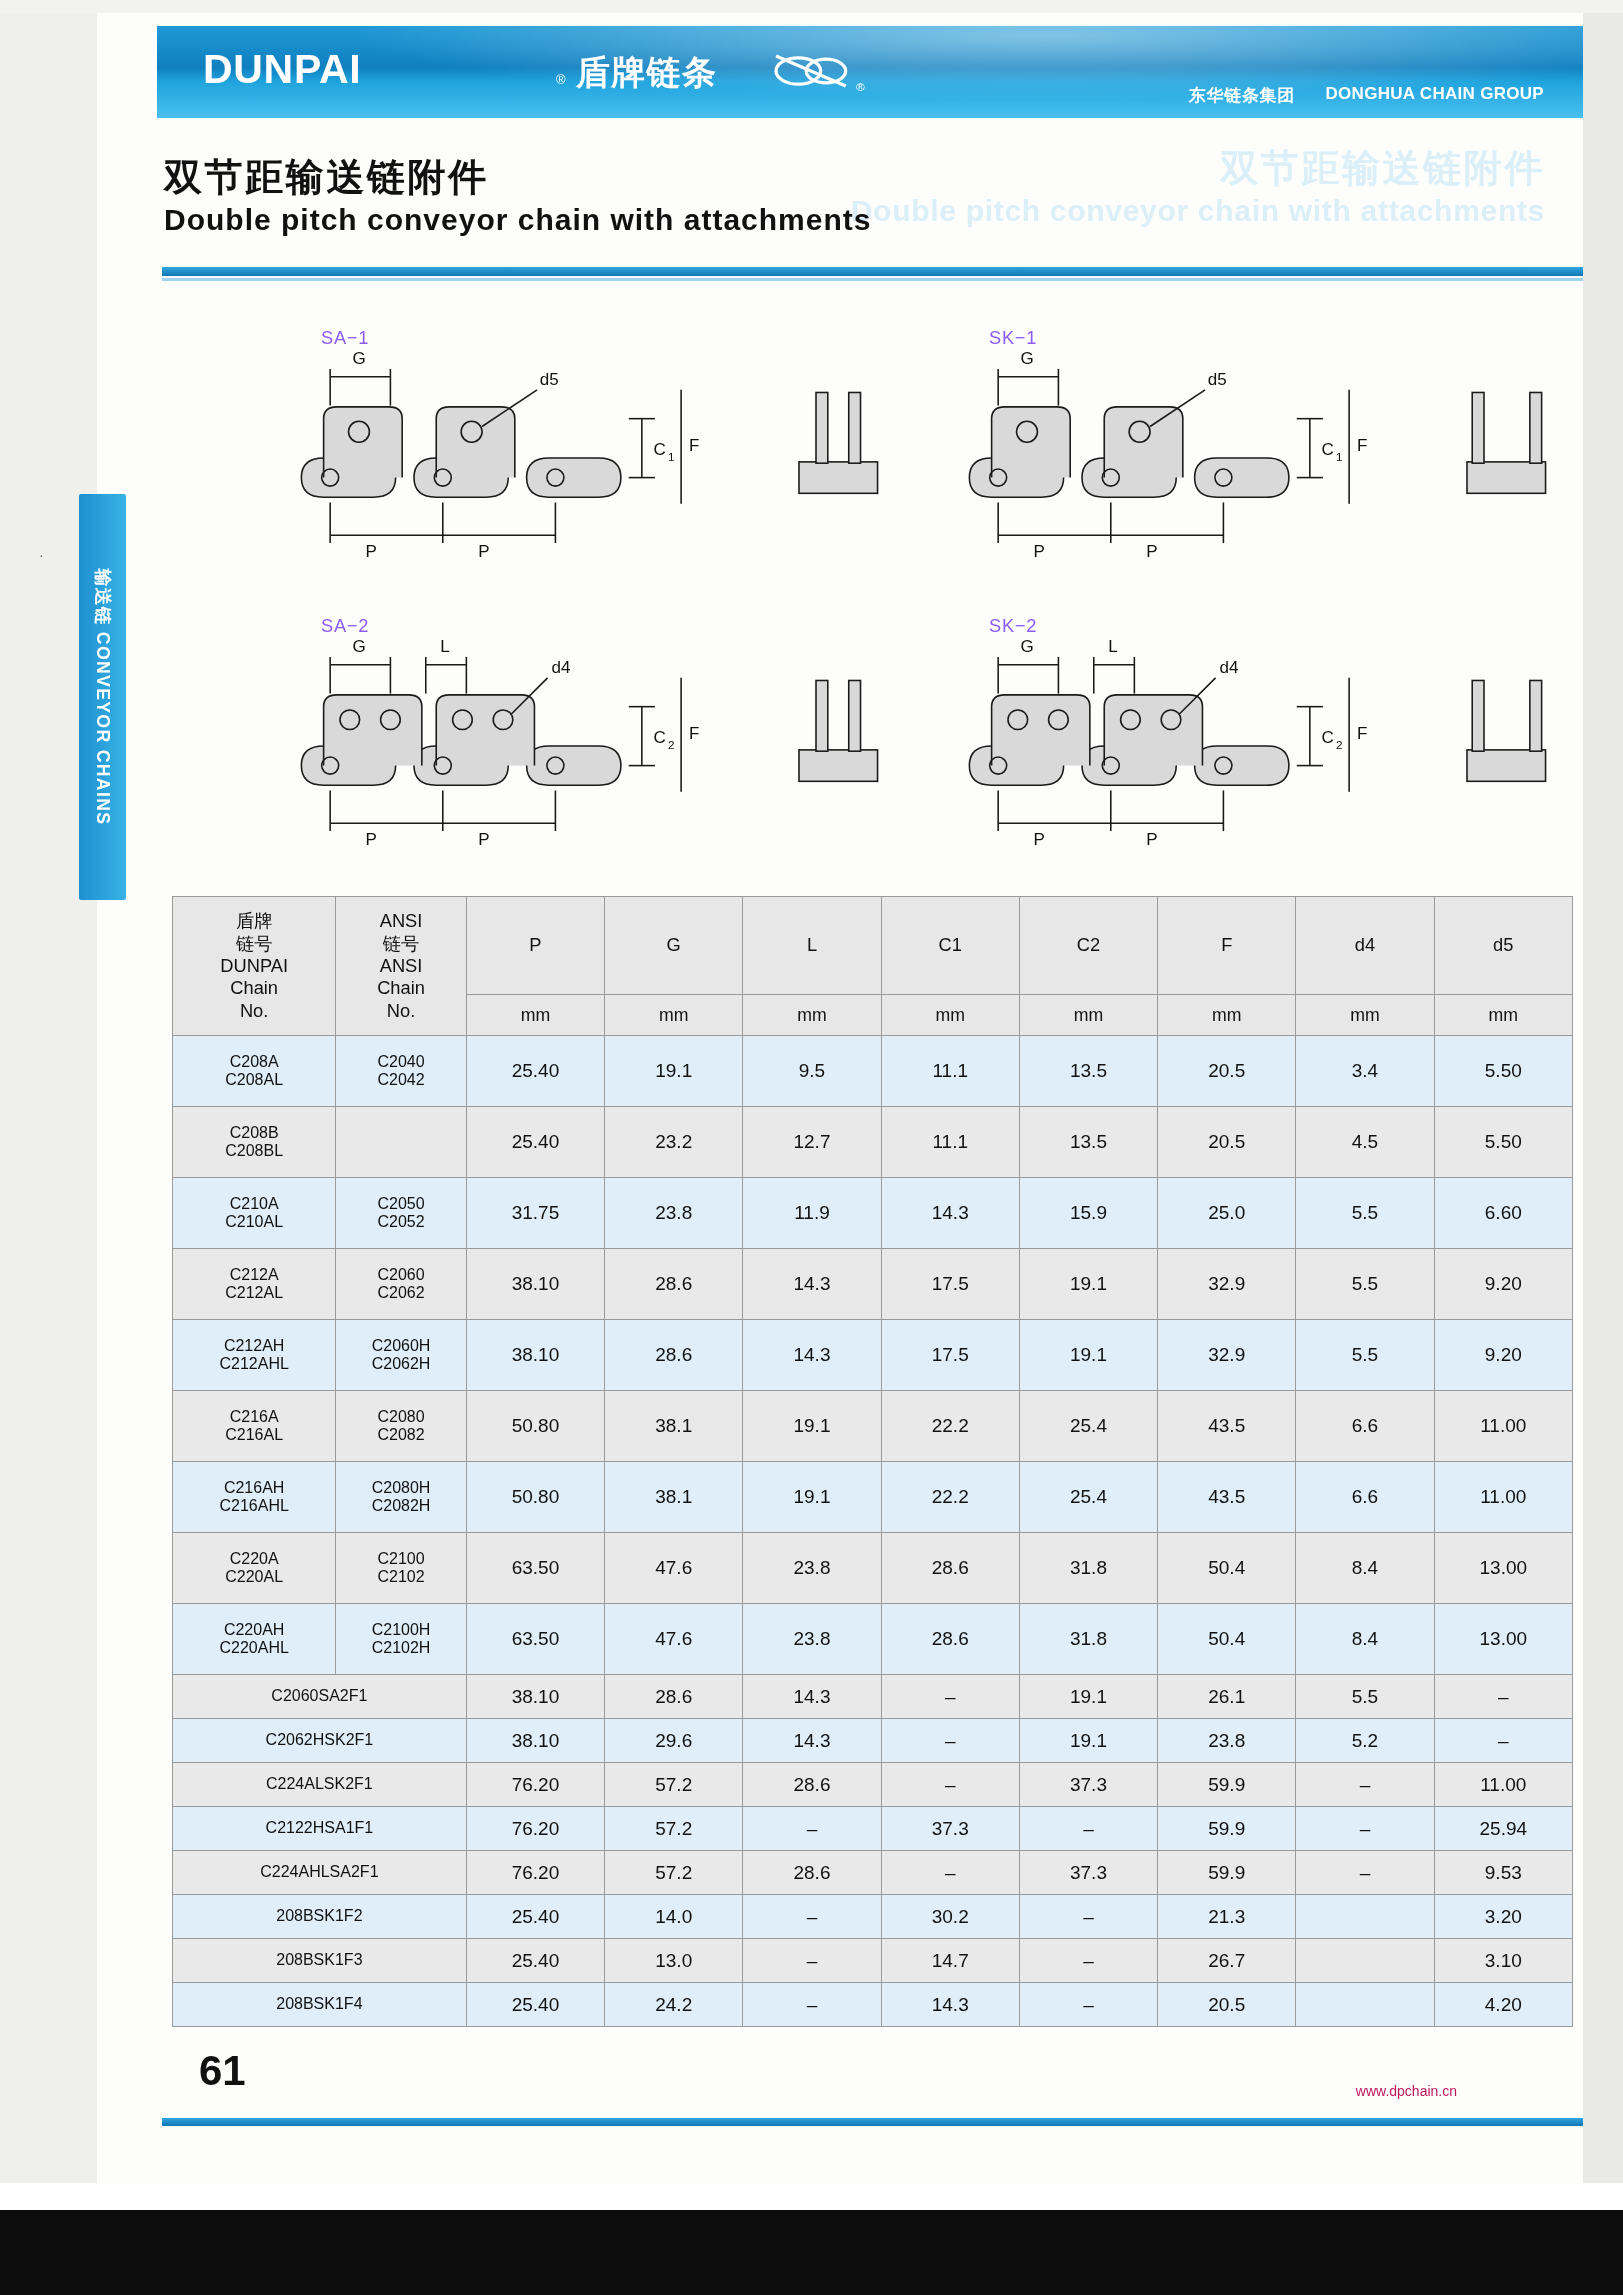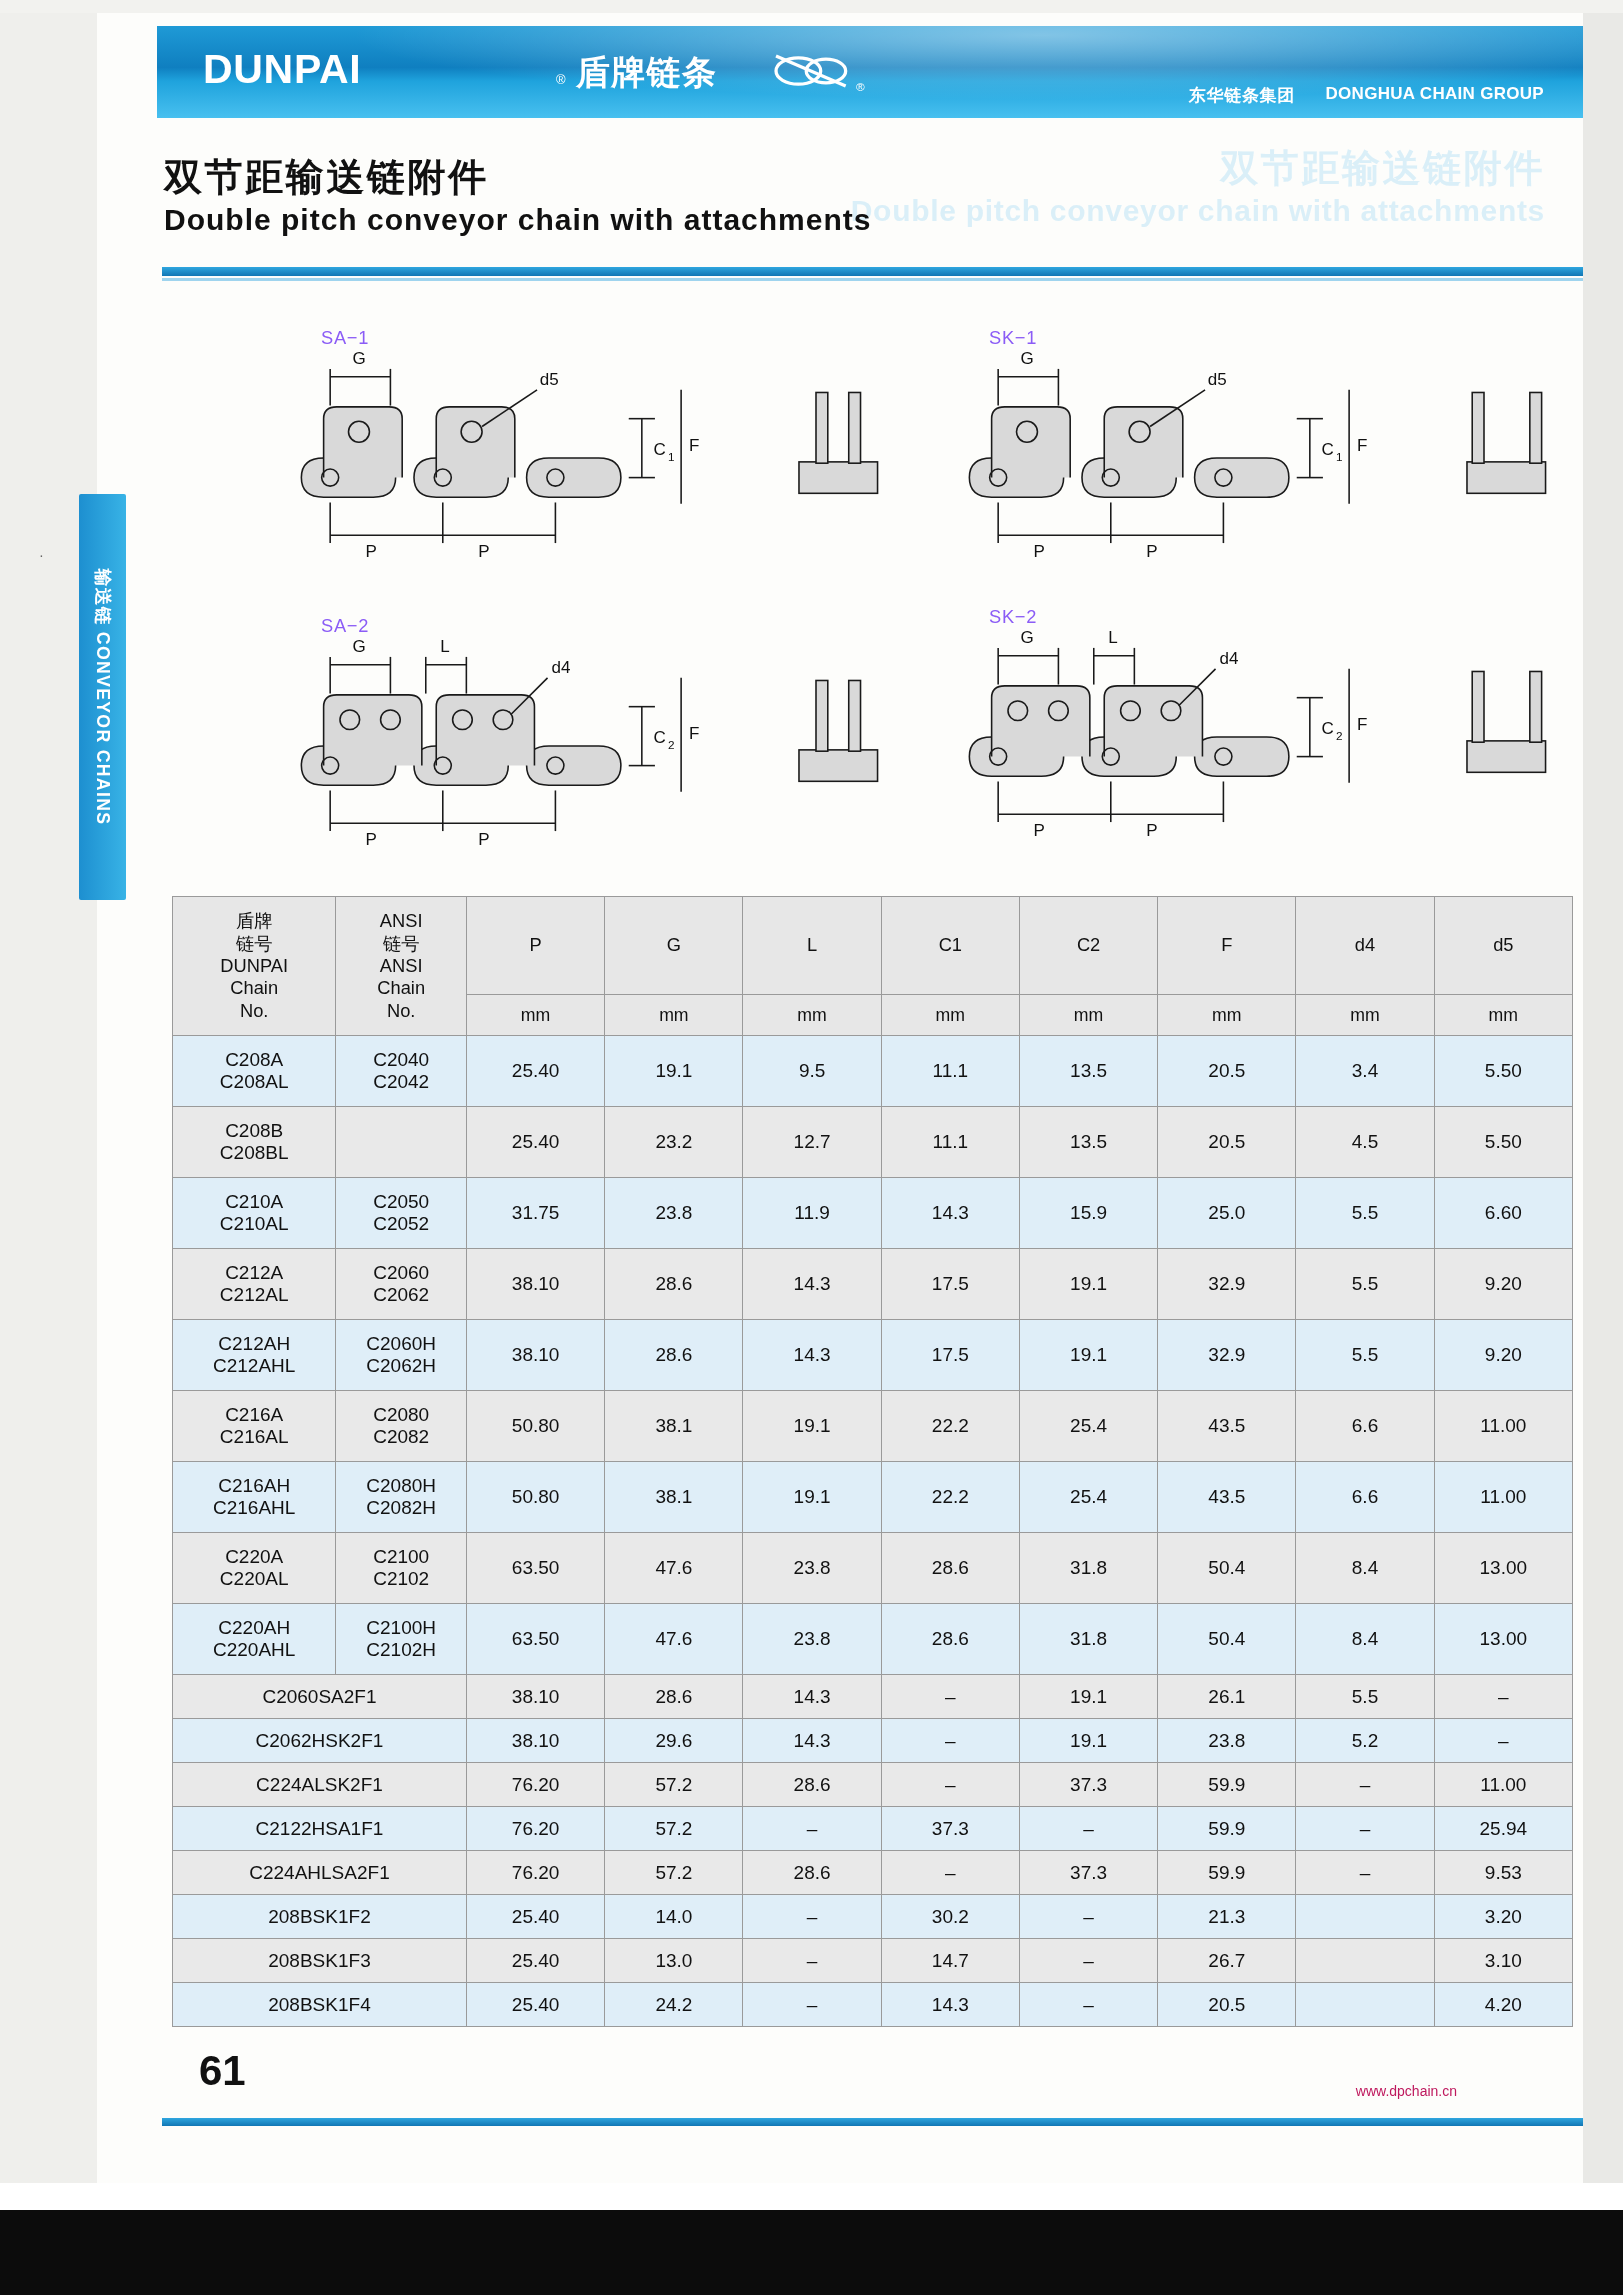--- a/index.html
+++ b/index.html
@@ -87,39 +87,39 @@
   }
 
   
   .diagrams{
     position:absolute;left:216px;top:314px;width:1349px;height:563px;
   }
   .diag{position:absolute;width:668px;height:275px;}
   .d-sa1{left:46px;top:13px;}
   .d-sk1{left:714px;top:13px;}
   .d-sa2{left:46px;top:301px;}
-  .d-sk2{left:714px;top:292px;}
+  .d-sk2{left:714px;top:301px;}
   .diag-label{
     position:absolute;left:59px;top:0px;font-size:18.3px;color:#8b5cf6;letter-spacing:0.7px;
   }
 
   
   .tbl-wrap{position:absolute;left:172px;top:896px;width:1324px;}
   table{border-collapse:collapse;width:1401px;font-size:18.3px;color:#111;}
   th,td{border:1.3px solid #9a9a9a;text-align:center;vertical-align:middle;}
   thead th{
     background:#e7e7e7;font-weight:normal;font-size:18.3px;padding:2.6px 1.3px;
   }
   .hdr-cell-top{height:92px;line-height:1.22;}
   .hdr-unit{height:35px;font-size:17.7px;}
   tbody td{height:68px;font-size:19px;}
   tbody tr.rowA td{background:#dfeef8;}
   tbody tr.rowB td{background:#e9e9e9;}
   tbody tr.small td{height:41px;}
-  td.name{line-height:1.18;font-size:19px;}
+  td.name{line-height:1.18;font-size:16px;}
   col.c-name{width:164px;}
   col.c-ansi{width:131px;}
   col.c-val{width:139px;}
 
   
   .page-no{
     position:absolute;left:164px;bottom:200px;font-size:42px;font-weight:bold;color:#111;margin-left:35px;
   }
   .foot-rule{
     position:absolute;left:162px;bottom:169px;width:1421px;height:8.5px;

